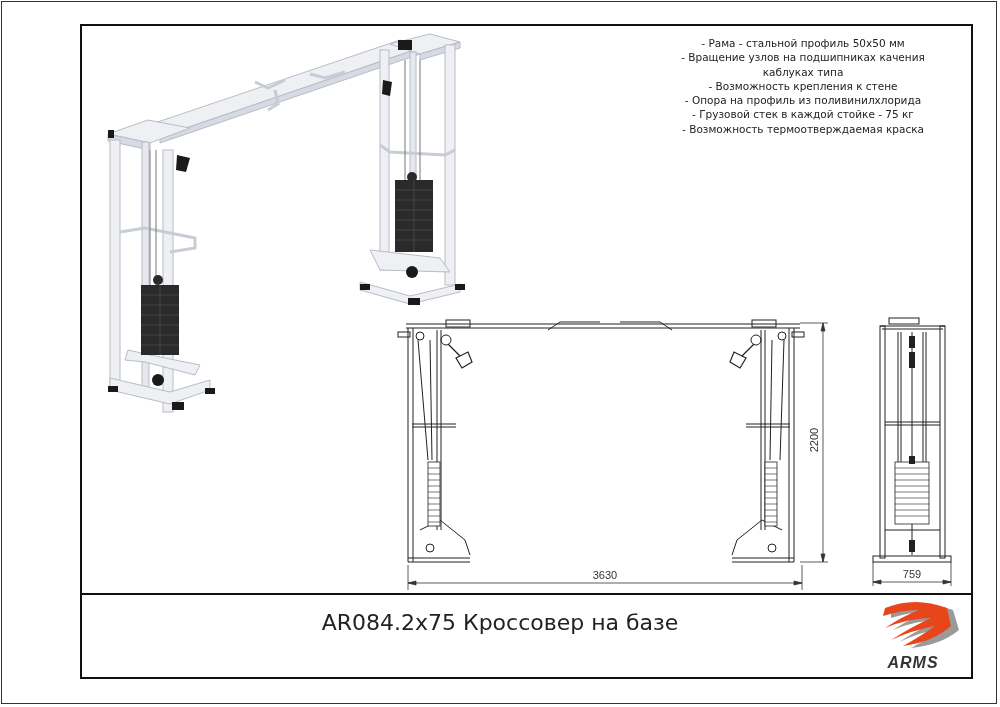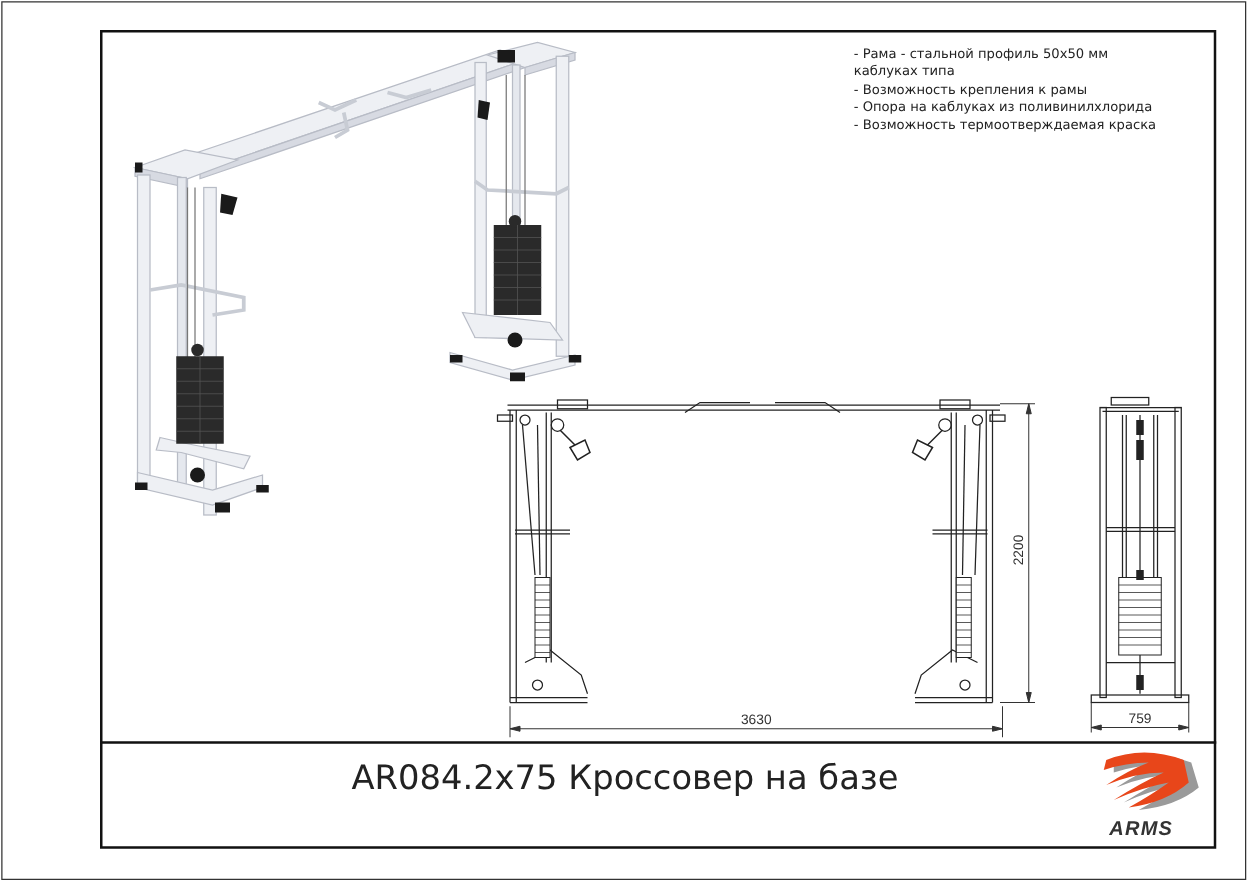--- a/index.html
+++ b/index.html
@@ -1,22 +1,22 @@
 <!DOCTYPE html>
 <html><head>
   <meta charset="utf-8">
   <style>
     html, body { margin: 0; padding: 0; background: #ffffff; }
     body { width: 1000px; height: 707px; position: relative; overflow: hidden; font-family: "DejaVu Sans", sans-serif; }
     .outer { position: absolute; left: 1px; top: 1px; width: 996px; height: 703px; border: 1px solid #333; box-sizing: border-box; }
     .frame { position: absolute; left: 80px; top: 24px; width: 893px; height: 655px; border: 2px solid #111; box-sizing: border-box; }
     .divider { position: absolute; left: 80px; top: 593px; width: 893px; height: 2px; background: #111; }
-    .features { position: absolute; left: 683px; top: 36px; width: 280px; font-size: 10.5px; line-height: 14.3px; color: #222; }
+    .features { position: absolute; left: 663px; top: 36px; width: 280px; font-size: 10.5px; line-height: 14.3px; color: #222; text-align: center; }
     .features div { white-space: nowrap; }
-    .title { position: absolute; left: 180px; top: 606px; width: 640px; text-align: center; font-size: 27px; line-height: 33px; color: #222; font-weight: normal; }
+    .title { position: absolute; left: 180px; top: 606px; width: 640px; text-align: center; font-size: 22px; line-height: 33px; color: #222; font-weight: normal; }
     .title div { white-space: nowrap; }
     .drawing { position: absolute; }
     .logo { position: absolute; left: 855px; top: 598px; width: 115px; height: 78px; }
     .dim-label { font-family: "Liberation Sans", sans-serif; font-size: 11px; fill: #333; }
   </style>
 </head>
 <body>
 
 <div class="outer"></div>
 <div class="frame"></div>
@@ -238,23 +238,25 @@
     <line x1="951" y1="562" x2="951" y2="586"></line>
     <line x1="873" y1="582" x2="951" y2="582"></line>
     <polygon points="873,582 881,580 881,584"></polygon>
     <polygon points="951,582 943,580 943,584"></polygon>
   </g>
   <text class="dim-label" x="912" y="578" text-anchor="middle">759</text>
 </svg>
 
 <div class="features">
   <div>- Рама - стальной профиль 50x50 мм</div>
+  <div>- Вращение узлов на подшипниках качения</div>
   <div>каблуках типа</div>
-  <div>- Возможность крепления к рамы</div>
-  <div>- Опора на каблуках из поливинилхлорида</div>
+  <div>- Возможность крепления к стене</div>
+  <div>- Опора на профиль из поливинилхлорида</div>
+  <div>- Грузовой стек в каждой стойке - 75 кг</div>
   <div>- Возможность термоотверждаемая краска</div>
 </div>
 
 <div class="title">
   <div>AR084.2x75 Кроссовер на базе</div>
 </div>
 
 <svg class="logo" viewBox="0 0 115 78">
   <g>
     <path d="M30,10 Q60,-2 92,10 L98,30 Q80,45 50,48 Q68,38 82,28 Q60,32 38,42 Q60,28 78,20 Q56,20 32,30 Q50,18 66,12 Q48,12 30,18 Z" fill="#9a9a9a" transform="translate(6,2)"></path>

